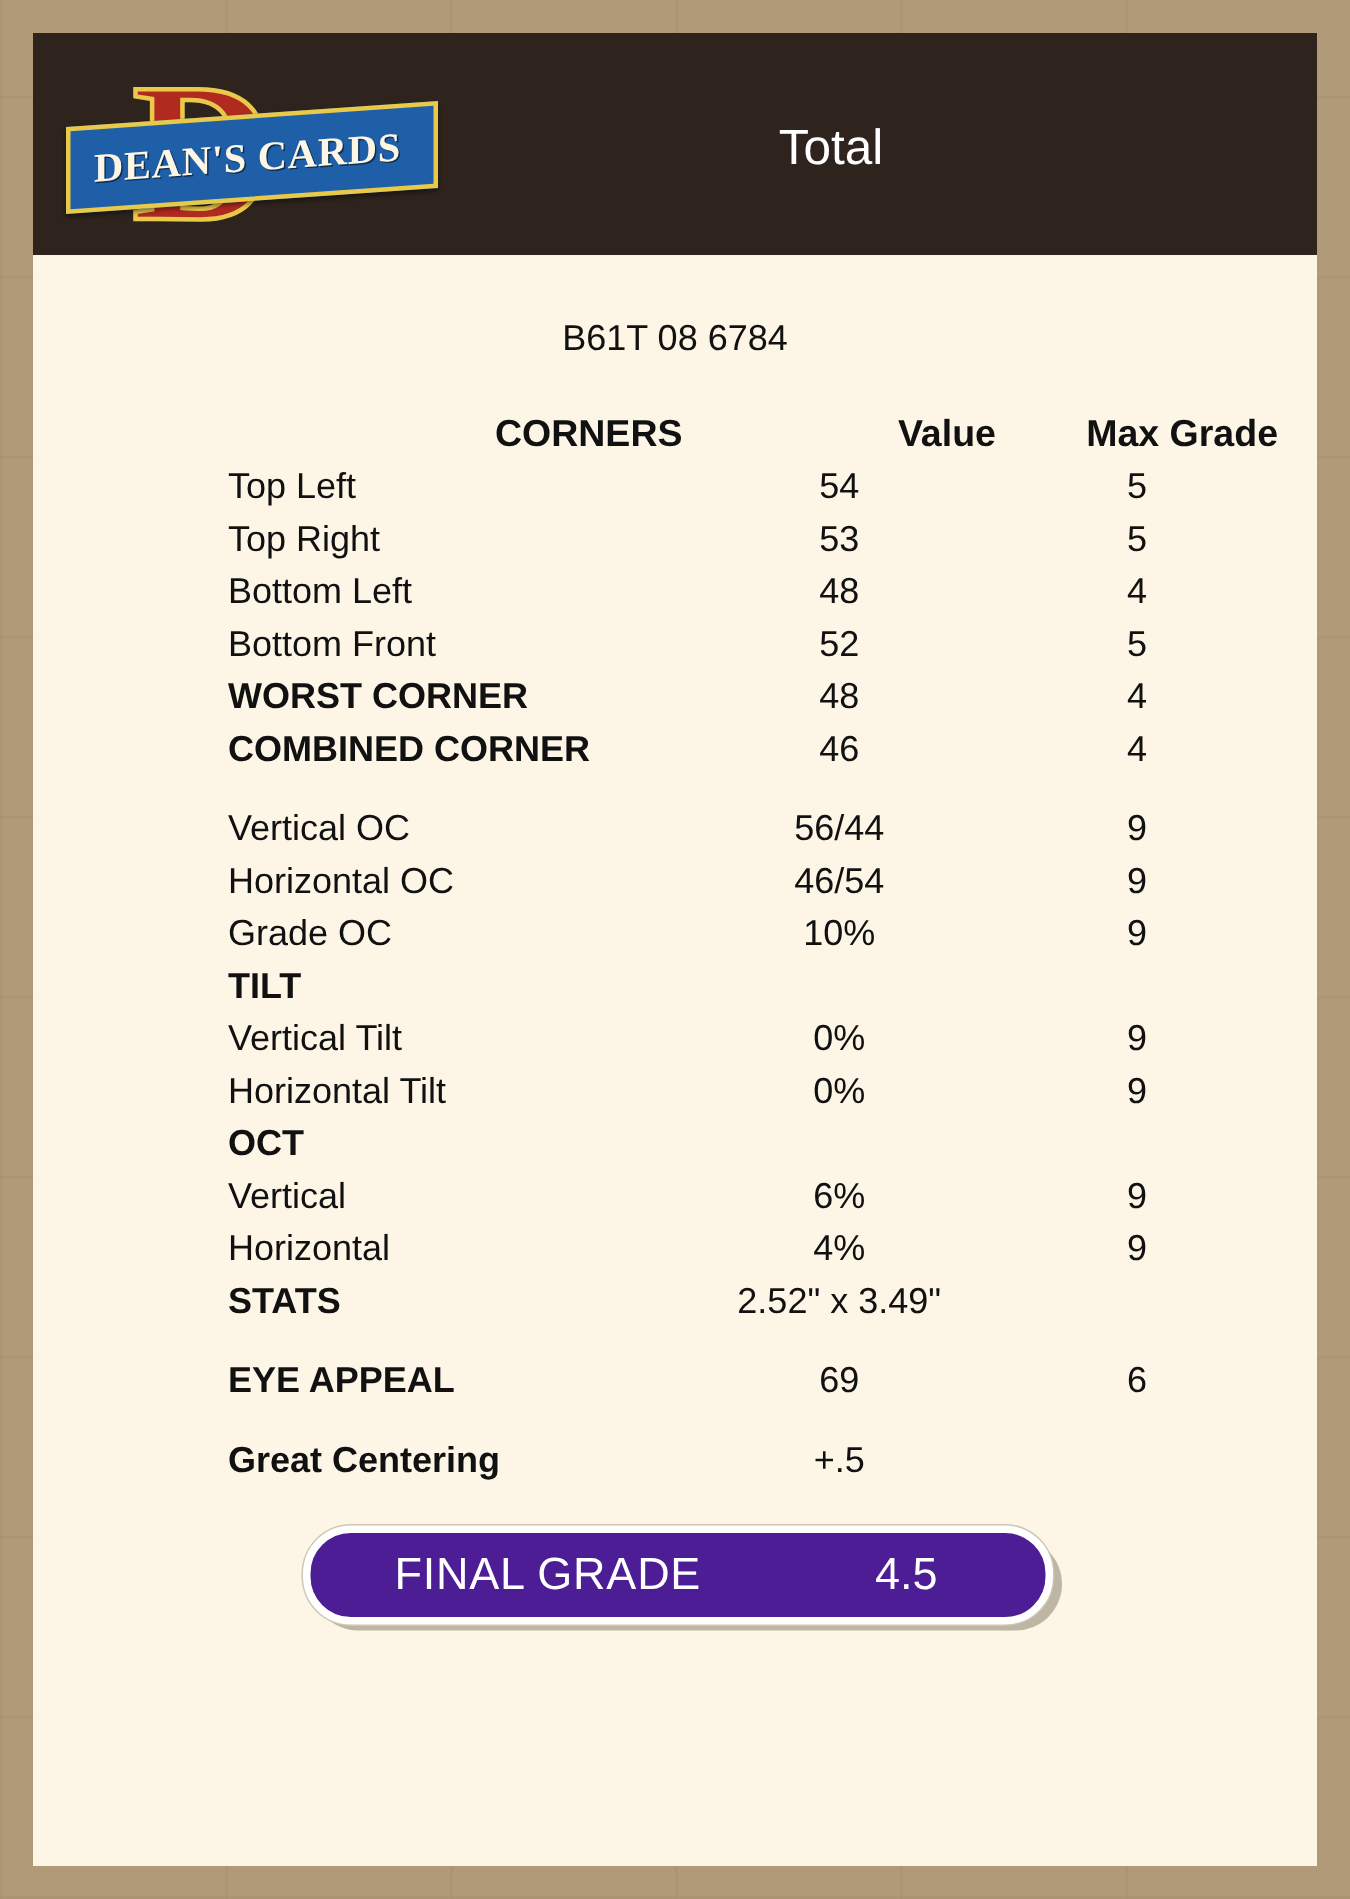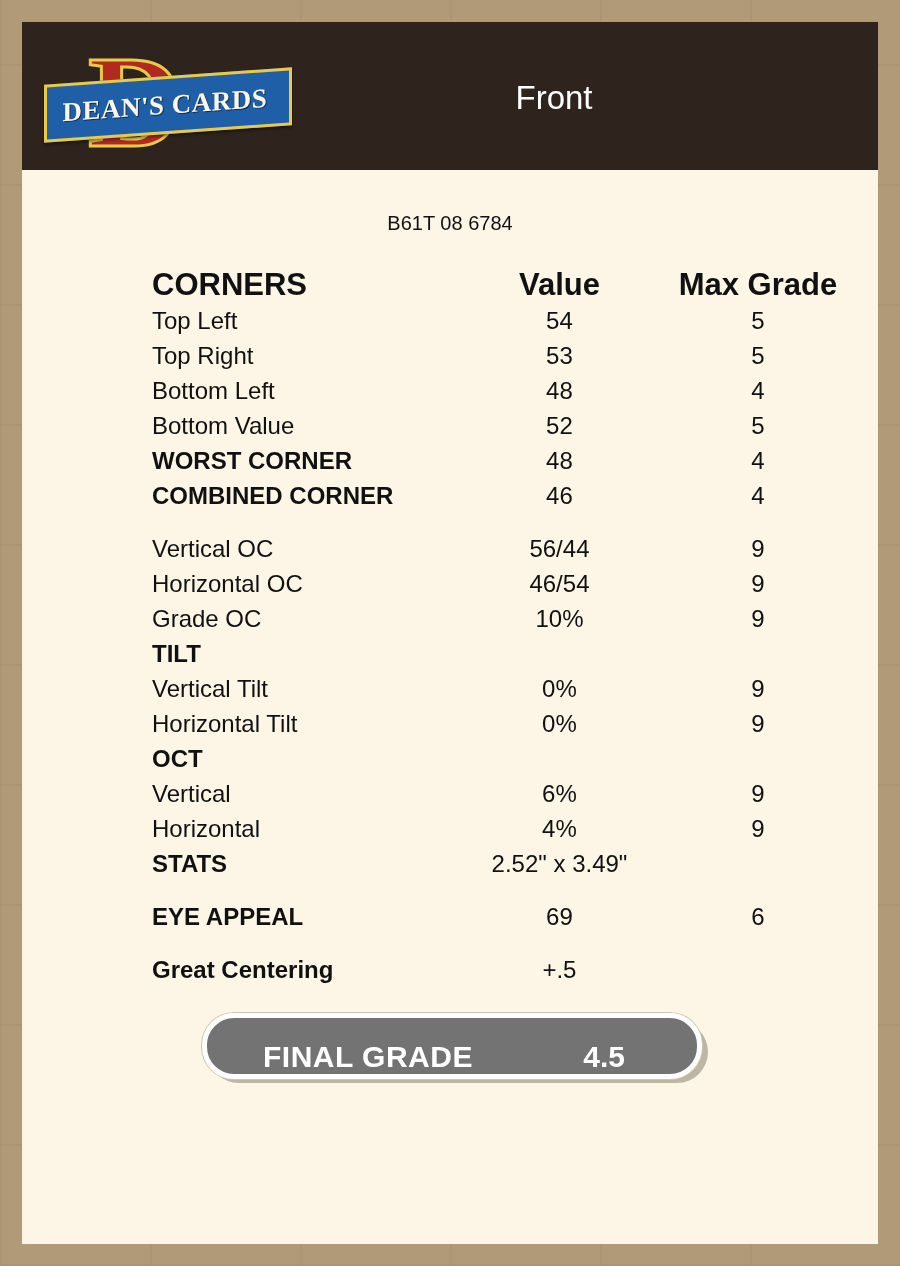--- a/index.html
+++ b/index.html
@@ -105,40 +105,40 @@
   }
   .card-title {
     text-align: center;
     font-size: 26px;
     font-weight: bold;
     color: #111;
     letter-spacing: 0.2px;
   }
   .card-code {
     text-align: center;
-    font-size: 20px;
+    font-size: 24px;
     color: #111;
     margin-top: 8px;
   }
   table.stats {
     margin: 32px 0 0 130px;
     border-collapse: collapse;
     width: 700px;
     color: #111;
   }
   table.stats td {
     font-size: 24px;
     padding: 0;
     height: 35px;
     vertical-align: middle;
   }
   td.c-label { width: 290px; text-align: left; }
   td.c-value { width: 200px; text-align: center; }
   td.c-grade { width: 180px; text-align: center; }
-  tr.head td { font-size: 31px; font-weight: bold; }
+  tr.head td { font-size: 25px; font-weight: bold; text-align: right; }
   td.indent1 { padding-left: 52px; }
   td.indent2 { padding-left: 48px; }
   tr.spacer td { height: 18px; }
   tr.bold td { font-weight: bold; }
   .final-wrap {
     margin: 26px auto 0 auto;
     width: 500px;
     position: relative;
   }
   .final-shadow {
@@ -148,48 +148,48 @@
     width: 500px;
     height: 62px;
     background: #bdb6a5;
     border-radius: 31px;
   }
   .final {
     position: relative;
     width: 490px;
     height: 56px;
     margin-left: 2px;
-    background: #737373;
+    background: #4c1d95;
     border: 5px solid #ffffff;
     border-radius: 32px;
     display: flex;
-    align-items: flex-end;
+    align-items: center;
     color: #ffffff;
     font-size: 30px;
-    font-weight: bold;
+    font-weight: normal;
     box-shadow: 0 0 0 1px #cfc6b2;
   }
   .final-label { margin-left: 56px; letter-spacing: 0.5px; }
   .final-value { margin-left: auto; margin-right: 72px; }
 </style>
 </head>
 <body>
 
 <div class="bg-texture"></div>
 
 <div class="sheet">
 
   <div class="header">
     <div class="logo">
       <div class="logo-d">D</div>
       <div class="ribbon"></div>
       <div class="ribbon-text">DEAN'S CARDS</div>
     </div>
     <div class="header-titles">
-      <div class="header-sub">Front</div>
+      <div class="header-sub">Total</div>
     </div>
   </div>
 
   <div class="body">
     <div class="card-code">B61T 08 6784</div>
 
     <table class="stats">
       <tbody>
         <tr class="head">
           <td class="c-label">CORNERS</td>
@@ -205,21 +205,21 @@
           <td class="c-label indent1">Top Right</td>
           <td class="c-value">53</td>
           <td class="c-grade">5</td>
         </tr>
         <tr>
           <td class="c-label indent1">Bottom Left</td>
           <td class="c-value">48</td>
           <td class="c-grade">4</td>
         </tr>
         <tr>
-          <td class="c-label indent1">Bottom Value</td>
+          <td class="c-label indent1">Bottom Front</td>
           <td class="c-value">52</td>
           <td class="c-grade">5</td>
         </tr>
         <tr class="bold">
           <td class="c-label">WORST CORNER</td>
           <td class="c-value" style="font-weight:normal">48</td>
           <td class="c-grade" style="font-weight:normal">4</td>
         </tr>
         <tr class="bold">
           <td class="c-label">COMBINED CORNER</td>

